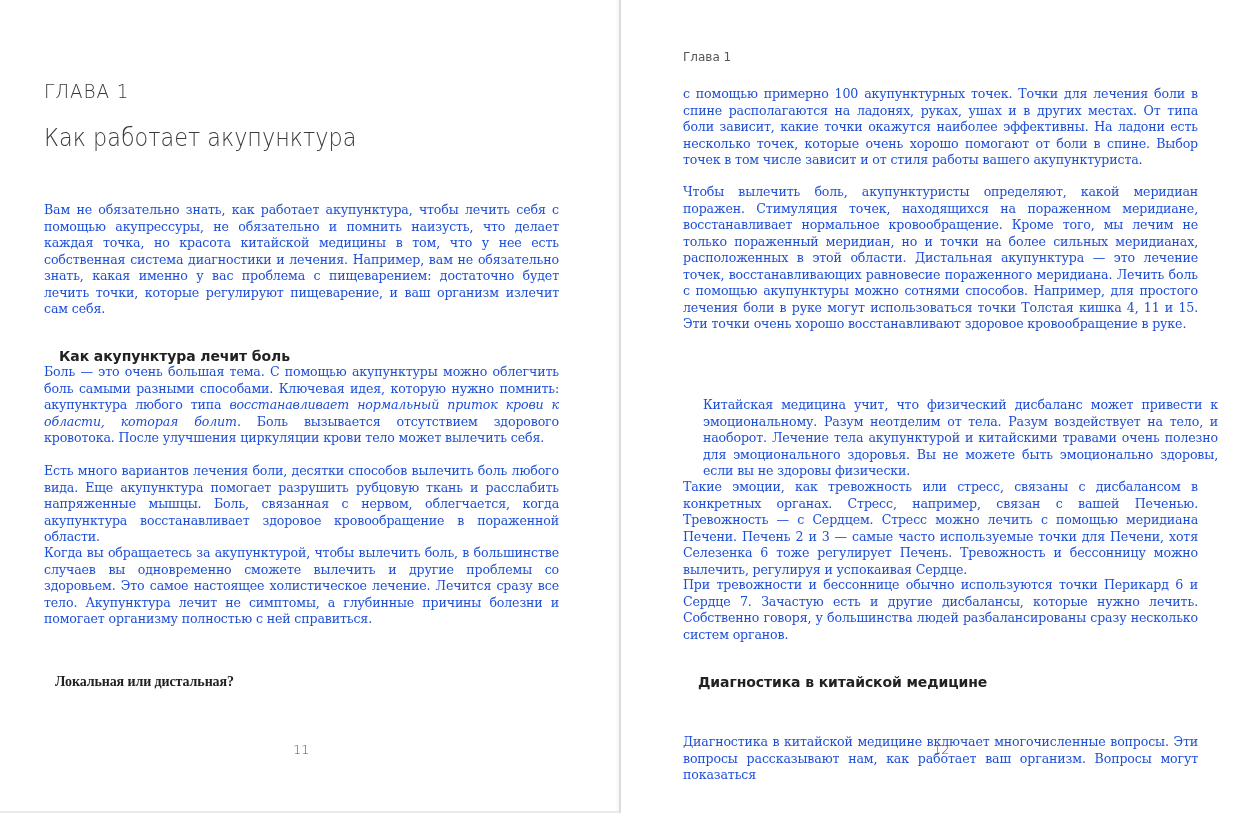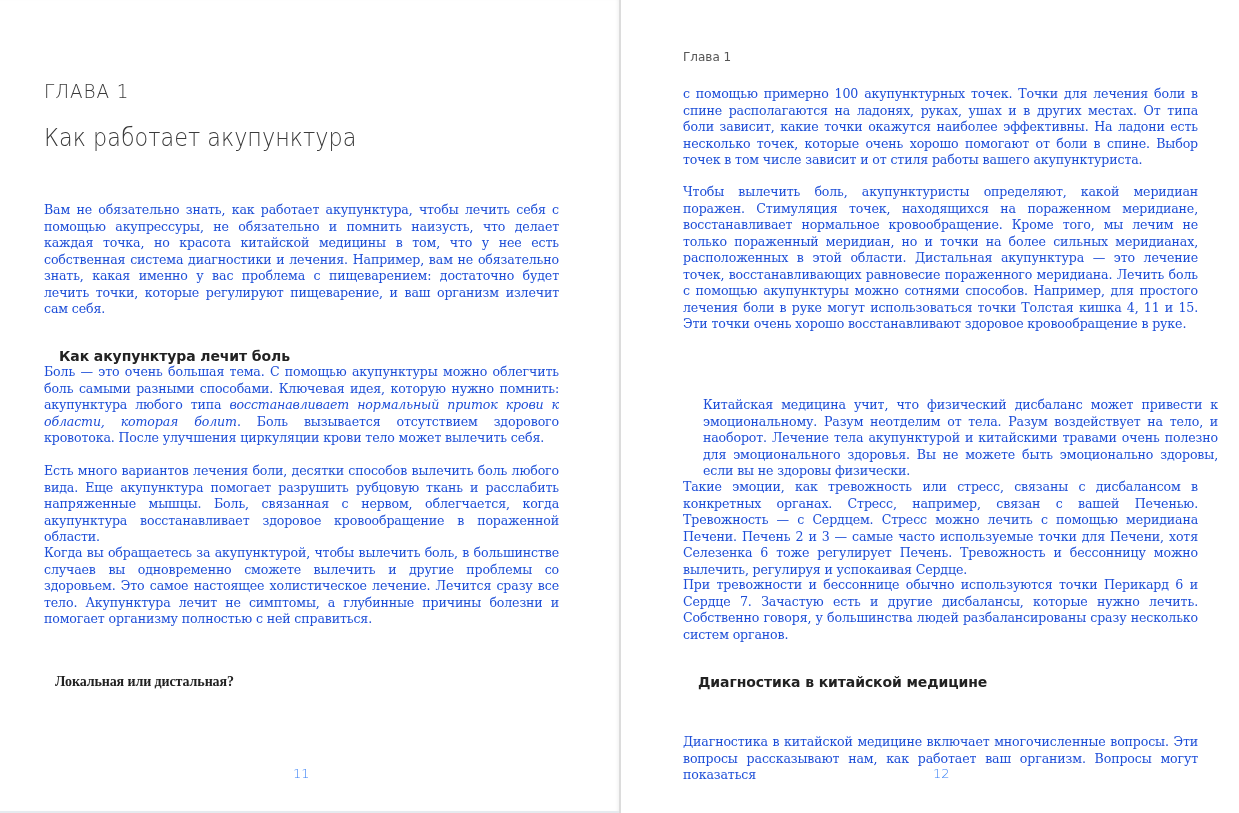--- a/index.html
+++ b/index.html
@@ -42,21 +42,21 @@
   .right-col { left: 683px; width: 515px; }
 
   .heading {
     position: absolute; margin: 15px;
     font-family: "DejaVu Sans", sans-serif; font-size: 14px; color: #222;
     letter-spacing: -0.1px;
   }
 
   .page-number {
     position: absolute; font-family: "DejaVu Sans", sans-serif;
-    font-size: 13px; color: #3b82f6; font-weight: 300; margin-top: 24px;
+    font-size: 13px; color: #a21caf; font-weight: 300;
   }
 </style>
 </head>
 <body>
 
 <div class="spread">
 
   <div class="page page-left">
     <div class="chapter-label">ГЛАВА 1</div>
     <div class="chapter-title">Как работает акупунктура</div>

